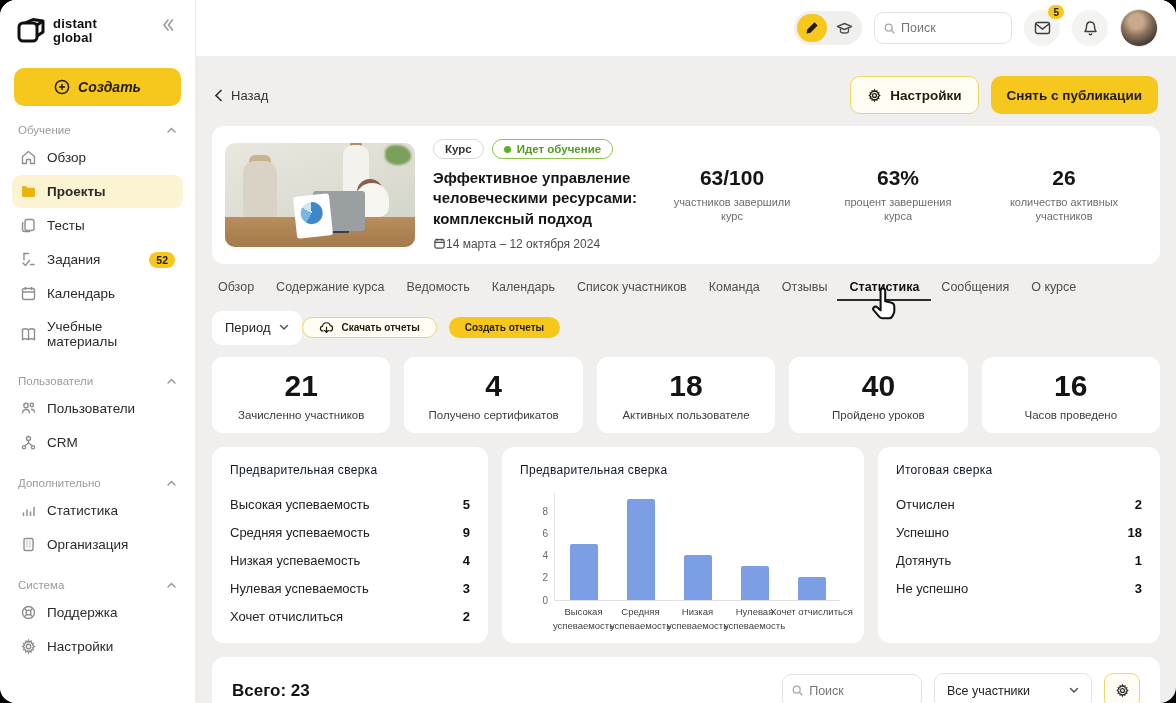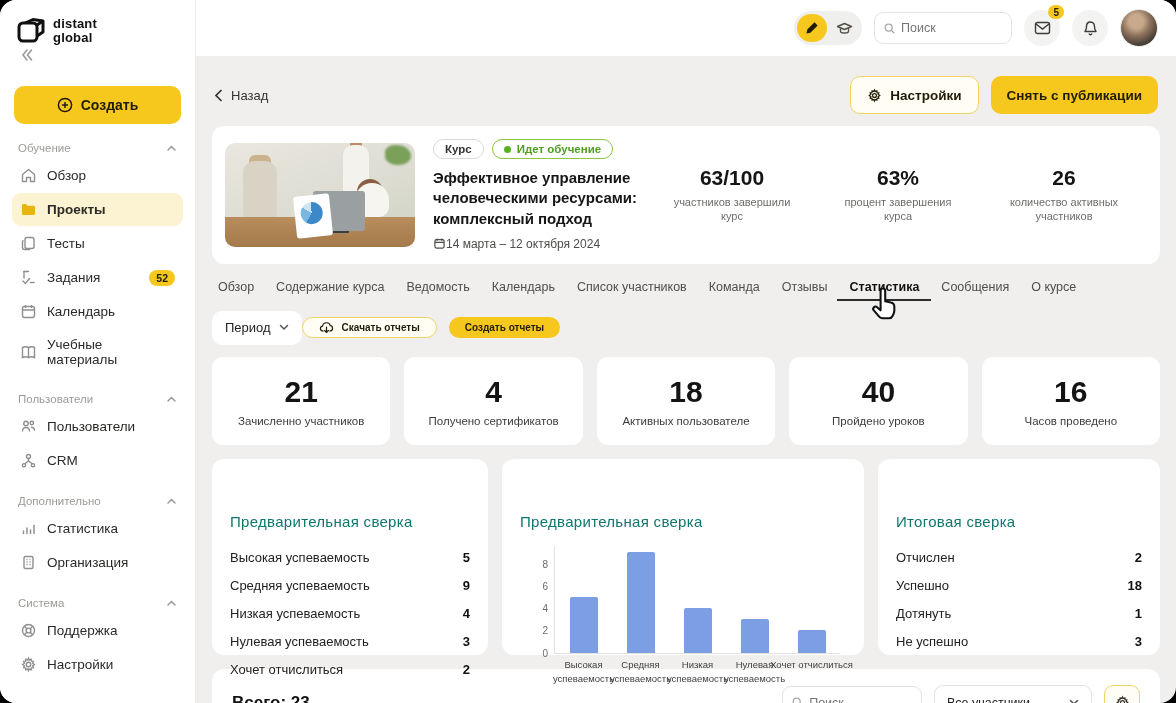--- a/index.html
+++ b/index.html
@@ -1,26 +1,26 @@
 <!DOCTYPE html>
 <html><head>
 <meta charset="utf-8">
 <style>
   * { margin:0; padding:0; box-sizing:border-box; }
   html,body { width:1176px; height:703px; background:#000; font-family:"Liberation Sans", sans-serif; }
   .app { width:1176px; height:703px; border-radius:16px; overflow:hidden; background:#f0efed; display:grid; grid-template-columns:196px 1fr; position:relative; }
 
   
   .sidebar { background:#fff; border-right:1px solid #ececea; padding:14px 12px; overflow:hidden; }
-  .logo-row { display:flex; align-items:flex-start; justify-content:space-between; padding:2px 4px 0 4px;flex-direction:column; }
+  .logo-row { display:flex; align-items:flex-start; justify-content:space-between; padding:2px 4px 0 4px; }
   .logo { display:flex; gap:7px; align-items:center; }
   .logo-mark { width:30px; height:30px; flex:0 0 auto; }
   .logo-text { font-size:13px; font-weight:bold; color:#111; line-height:1.05; letter-spacing:.2px; }
   .collapse-btn { color:#9a9a98; font-size:15px; cursor:pointer; padding:2px 4px; }
-  .create-btn { margin:22px 2px 10px 2px; width:calc(100% - 4px); background:#f6c71d; border:none; border-radius:10px; height:38px; font-size:14px; font-weight:bold; color:#211c07; display:flex; align-items:center; justify-content:center; gap:8px; cursor:pointer; font-family:inherit; }
+  .create-btn { margin:22px 2px 10px 2px; width:calc(100% - 4px); background:#f6c71d; border:none; border-radius:10px; height:38px; font-size:14px; font-weight:bold; color:#211c07; display:flex; align-items:center; justify-content:center; gap:8px; cursor:pointer; font-family:inherit;font-style:italic; }
   .side-section { margin-top:12px; }
   .side-section-head { display:flex; align-items:center; justify-content:space-between; color:#9b9b97; font-size:11.5px; padding:6px 6px 4px 6px; }
   .side-item { display:flex; align-items:center; gap:10px; padding:8px 8px; border-radius:9px; font-size:13.5px; color:#2a2a28; cursor:pointer; margin:1px 0; }
   .side-item .ic { width:17px; height:17px; flex:0 0 auto; color:#8f8f8c; display:flex; }
   .side-item.active { background:#fcf3d2; font-weight:bold; }
   .side-item.active .ic { color:#e9b410; }
   .badge-pill { margin-left:auto; background:#f6c71d; color:#211c07; font-size:10.5px; font-weight:bold; border-radius:9px; padding:2px 7px; }
 
   
   .right-col { display:flex; flex-direction:column; min-width:0; }
@@ -75,28 +75,28 @@
   .hand-cursor { position:absolute; left:50%; top:7px; transform:translateX(-50%); width:30px; height:34px; z-index:5; pointer-events:none; }
 
   
   .controls-row { display:flex; align-items:center; margin-top:10px; }
   .period-pill { background:#fff; border-radius:10px; height:34px; padding:0 13px; display:flex; align-items:center; gap:8px; font-size:13px; color:#222; cursor:pointer; }
   .ctl-right { display:flex; gap:12px; }
   .btn-sm { height:21px; border-radius:14px; font-size:10px; }
 
   
   .stat-cards { display:grid; grid-template-columns:repeat(5,1fr); gap:14px; margin-top:12px; }
-  .stat-card { background:#fff; border-radius:11px; height:88px; display:flex; flex-direction:column; align-items:center; justify-content:center; gap:6px; }
+  .stat-card { background:#fff; border-radius:11px; height:76px; display:flex; flex-direction:column; align-items:center; justify-content:center; gap:6px; }
   .stat-card .num { font-size:30px; font-weight:bold; color:#141414; }
   .stat-card .lbl { font-size:11.5px; color:#3c3c3a; }
 
   
   .panels { display:grid; grid-template-columns:276px 1fr 282px; gap:14px; margin-top:14px; }
   .panel { background:#fff; border-radius:12px; padding:16px 18px; height:196px; }
-  .panel-title { font-size:15px; color:#0f766e; letter-spacing:.3px;margin-top:38px; }
+  .panel-title { font-size:12px; color:#0f172a; letter-spacing:.3px; }
   .kv-rows { margin-top:14px; }
   .kv { display:flex; justify-content:space-between; align-items:center; font-size:13px; color:#222; padding:6.5px 0; }
   .kv b { font-size:13px; color:#111; }
 
   
   .chart-wrap { position:relative; margin-top:10px; height:140px; }
   .plot { position:absolute; left:34px; right:6px; top:6px; bottom:26px; border-left:1.5px solid #e2e2e0; border-bottom:1.5px solid #e2e2e0; display:flex; }
   .bar-col { flex:1; position:relative; }
   .bar { position:absolute; bottom:0; left:50%; transform:translateX(-50%); width:28px; background:#7c9ee4; border-radius:2px 2px 0 0; }
   .bar-label { position:absolute; top:calc(100% + 5px); left:50%; transform:translateX(-50%); width:86px; text-align:center; font-size:9.5px; color:#3f3f3d; line-height:1.5; }

